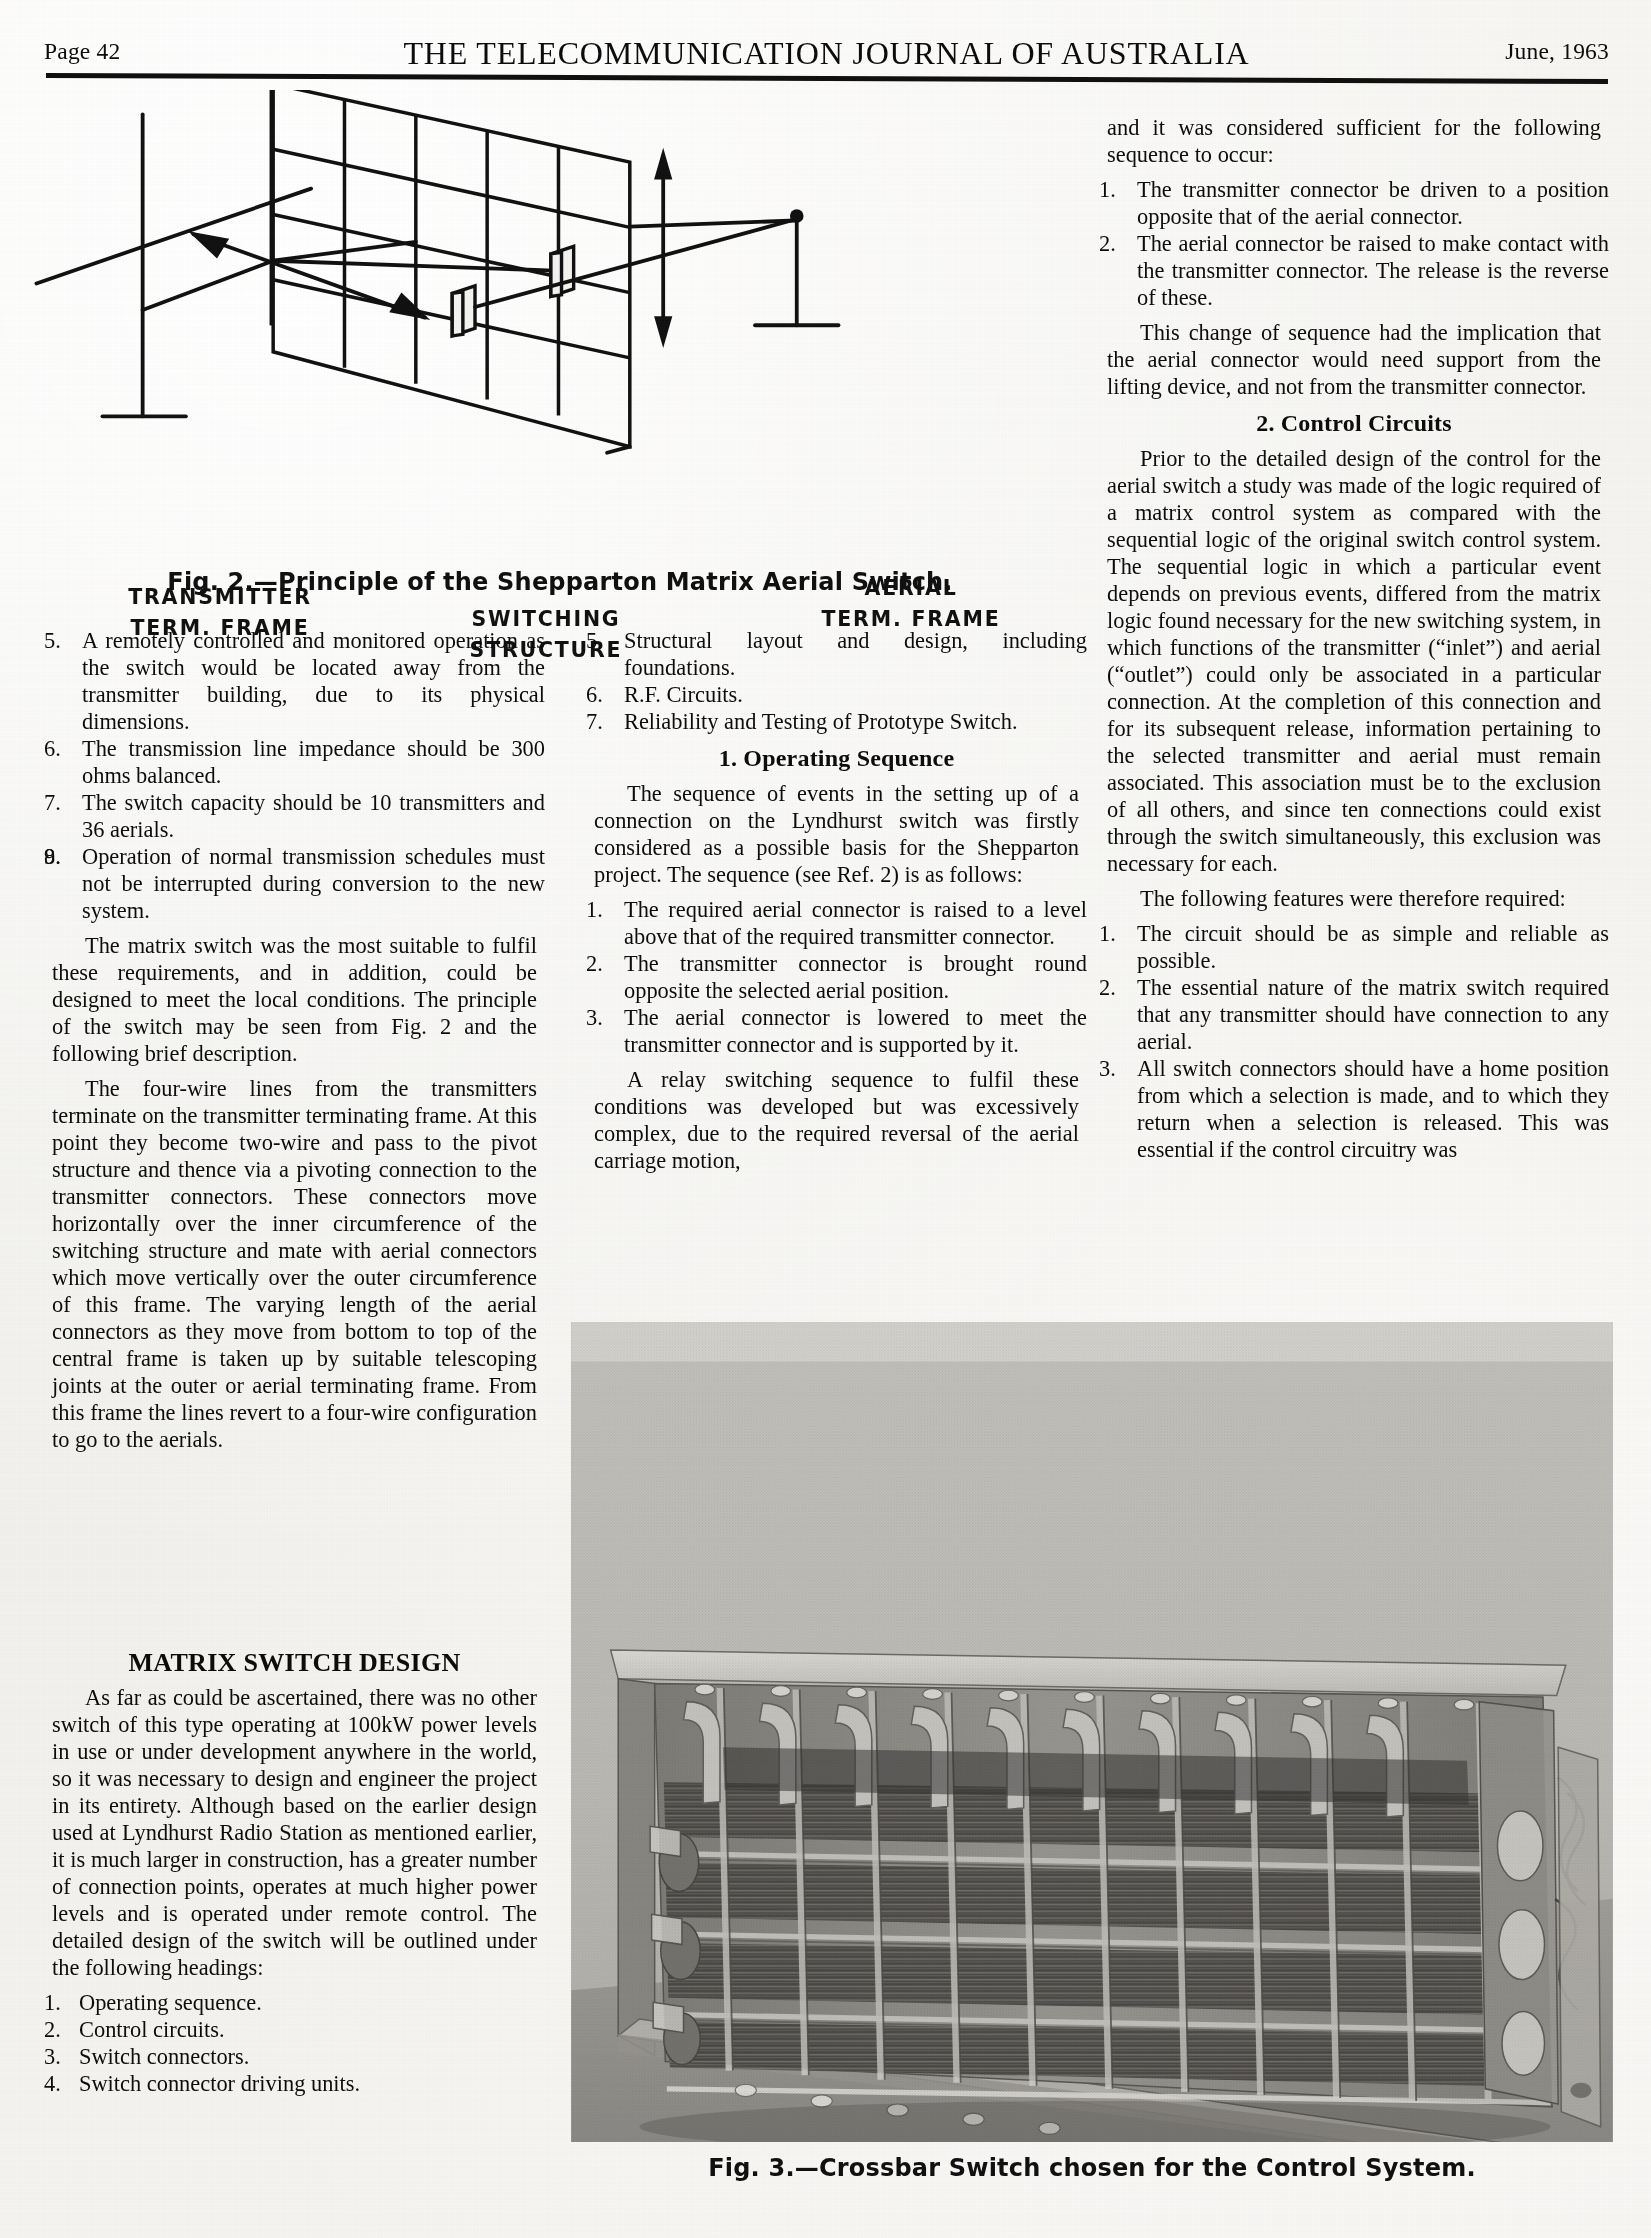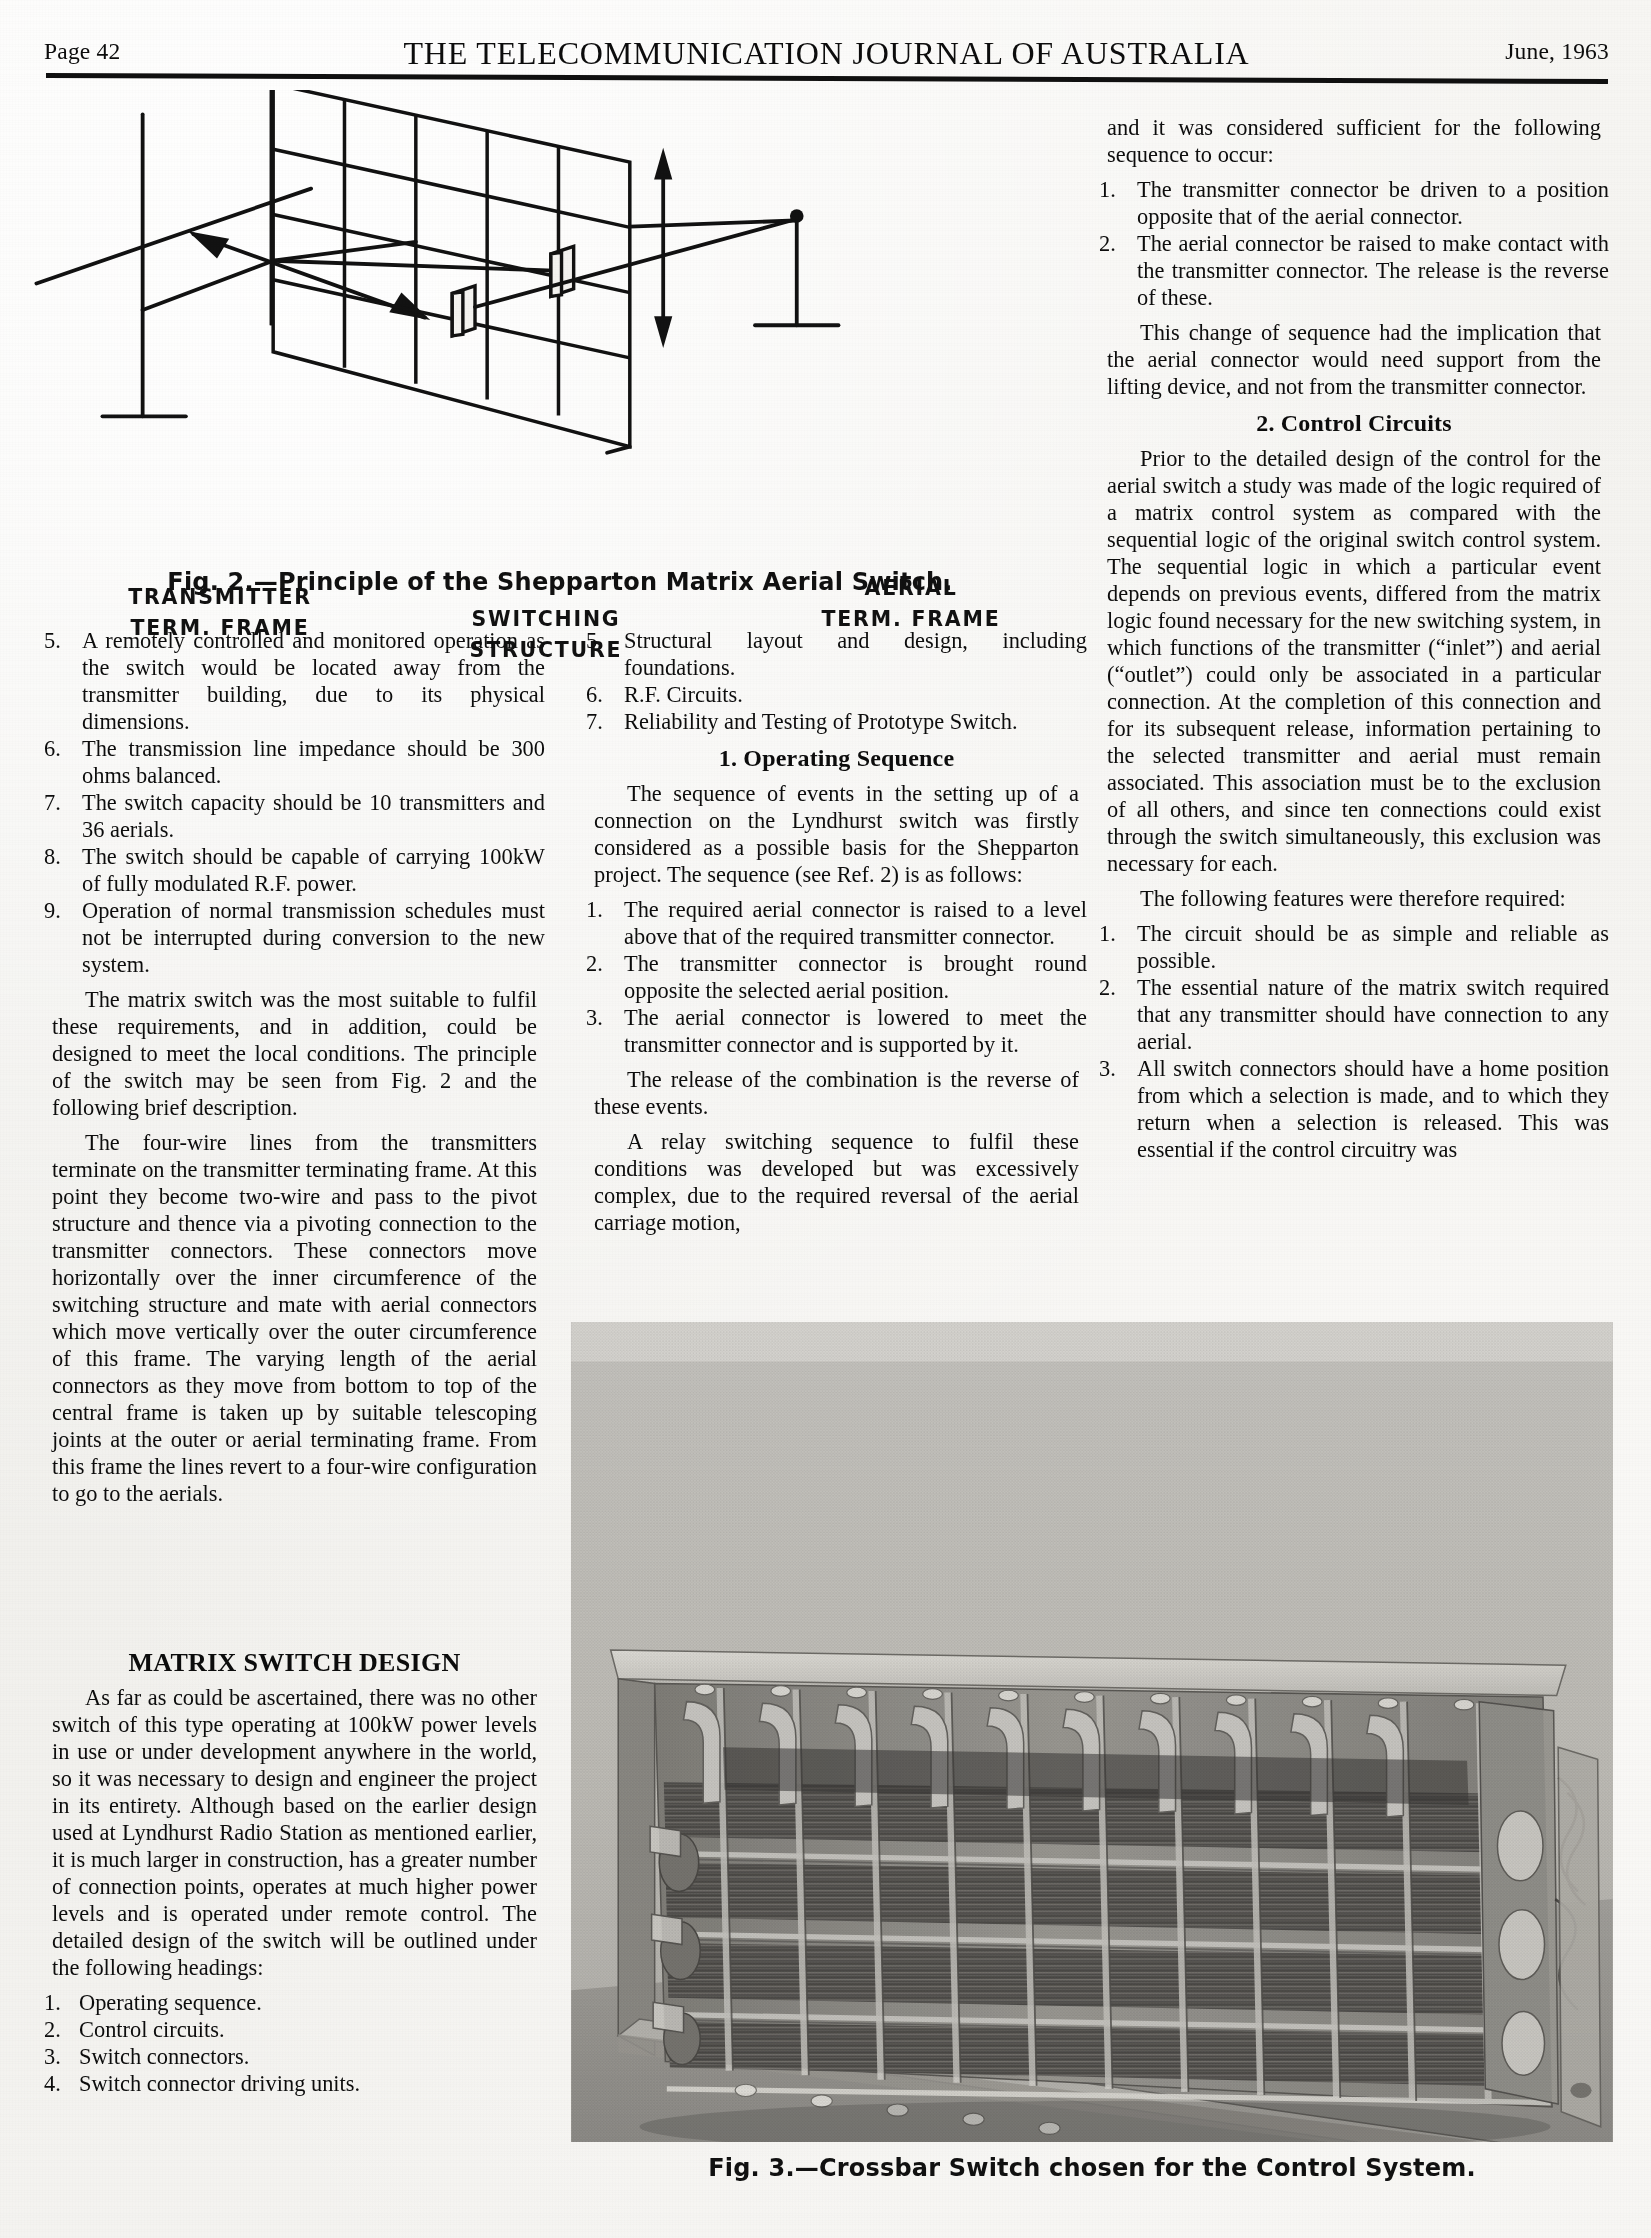--- a/index.html
+++ b/index.html
@@ -240,21 +240,21 @@
 TERM. FRAME</div>
     </div>
   </div>
   <div class="fig-caption" id="cap2">Fig. 2.—Principle of the Shepparton Matrix Aerial Switch.</div>
 
   <div class="col" id="col-left">
     <ol class="num">
       <li><span class="n">5.</span><span>A remotely controlled and monitored operation as the switch would be located away from the transmitter building, due to its physical dimensions.</span></li>
       <li><span class="n">6.</span><span>The transmission line impedance should be 300 ohms balanced.</span></li>
       <li><span class="n">7.</span><span>The switch capacity should be 10 transmitters and 36 aerials.</span></li>
-      <li><span class="n">8.</span><span>The switch should be capable of carrying 100kW of fully modulated R.F. power.</span></li>
+      <li><span class="n">8.</span></li>
       <li><span class="n">9.</span><span>Operation of normal transmission schedules must not be interrupted during conversion to the new system.</span></li>
     </ol>
     <p>The matrix switch was the most suitable to fulfil these requirements, and in addition, could be designed to meet the local conditions.  The principle of the switch may be seen from Fig. 2 and the following brief description.</p>
     <p>The four-wire lines from the transmitters terminate on the transmitter terminating frame.  At this point they become two-wire and pass to the pivot structure and thence via a pivoting connection to the transmitter connectors. These connectors move horizontally over the inner circumference of the switching structure and mate with aerial connectors which move vertically over the outer circumference of this frame.  The varying length of the aerial connectors as they move from bottom to top of the central frame is taken up by suitable telescoping joints at the outer or aerial terminating frame.  From this frame the lines revert to a four-wire configuration to go to the aerials.</p>
   </div>
 
   <div class="col" id="col-left-2">
     <h2>MATRIX SWITCH DESIGN</h2>
     <p>As far as could be ascertained, there was no other switch of this type operating at 100kW power levels in use or under development anywhere in the world, so it was necessary to design and engineer the project in its entirety. Although based on the earlier design used at Lyndhurst Radio Station as mentioned earlier, it is much larger in construction, has a greater number of connection points, operates at much higher power levels and is operated under remote control.  The detailed design of the switch will be outlined under the following headings:</p>
     <ol class="num tight">
@@ -271,21 +271,20 @@
       <li><span class="n">6.</span><span>R.F. Circuits.</span></li>
       <li><span class="n">7.</span><span>Reliability and Testing of Prototype Switch.</span></li>
     </ol>
     <h3>1. Operating Sequence</h3>
     <p>The sequence of events in the setting up of a connection on the Lyndhurst switch was firstly considered as a possible basis for the Shepparton project. The sequence (see Ref. 2) is as follows:</p>
     <ol class="num">
       <li><span class="n">1.</span><span>The required aerial connector is raised to a level above that of the required transmitter connector.</span></li>
       <li><span class="n">2.</span><span>The transmitter connector is brought round opposite the selected aerial position.</span></li>
       <li><span class="n">3.</span><span>The aerial connector is lowered to meet the transmitter connector and is supported by it.</span></li>
     </ol>
-    <p>The release of the combination is the reverse of these events.</p>
     <p>A relay switching sequence to fulfil these conditions was developed but was excessively complex, due to the required reversal of the aerial carriage motion,</p>
   </div>
 
   <div class="col" id="col-right">
     <p class="noind">and it was considered sufficient for the following sequence to occur:</p>
     <ol class="num">
       <li><span class="n">1.</span><span>The transmitter connector be driven to a position opposite that of the aerial connector.</span></li>
       <li><span class="n">2.</span><span>The aerial connector be raised to make contact with the transmitter connector. The release is the reverse of these.</span></li>
     </ol>
     <p>This change of sequence had the implication that the aerial connector would need support from the lifting device, and not from the transmitter connector.</p>

